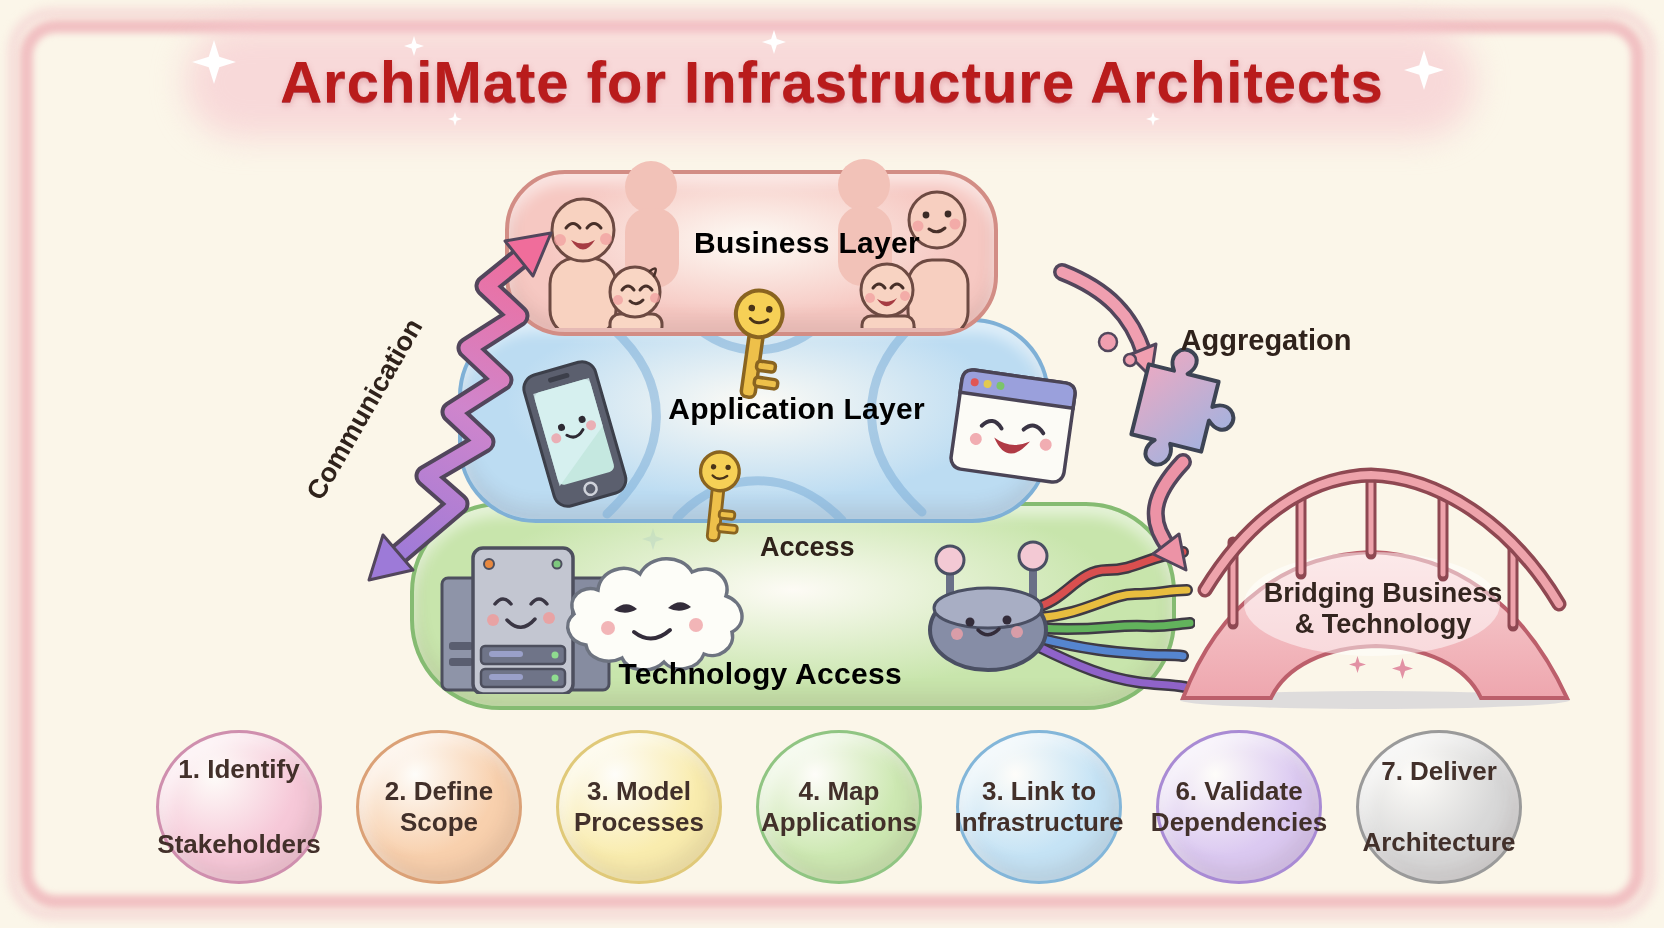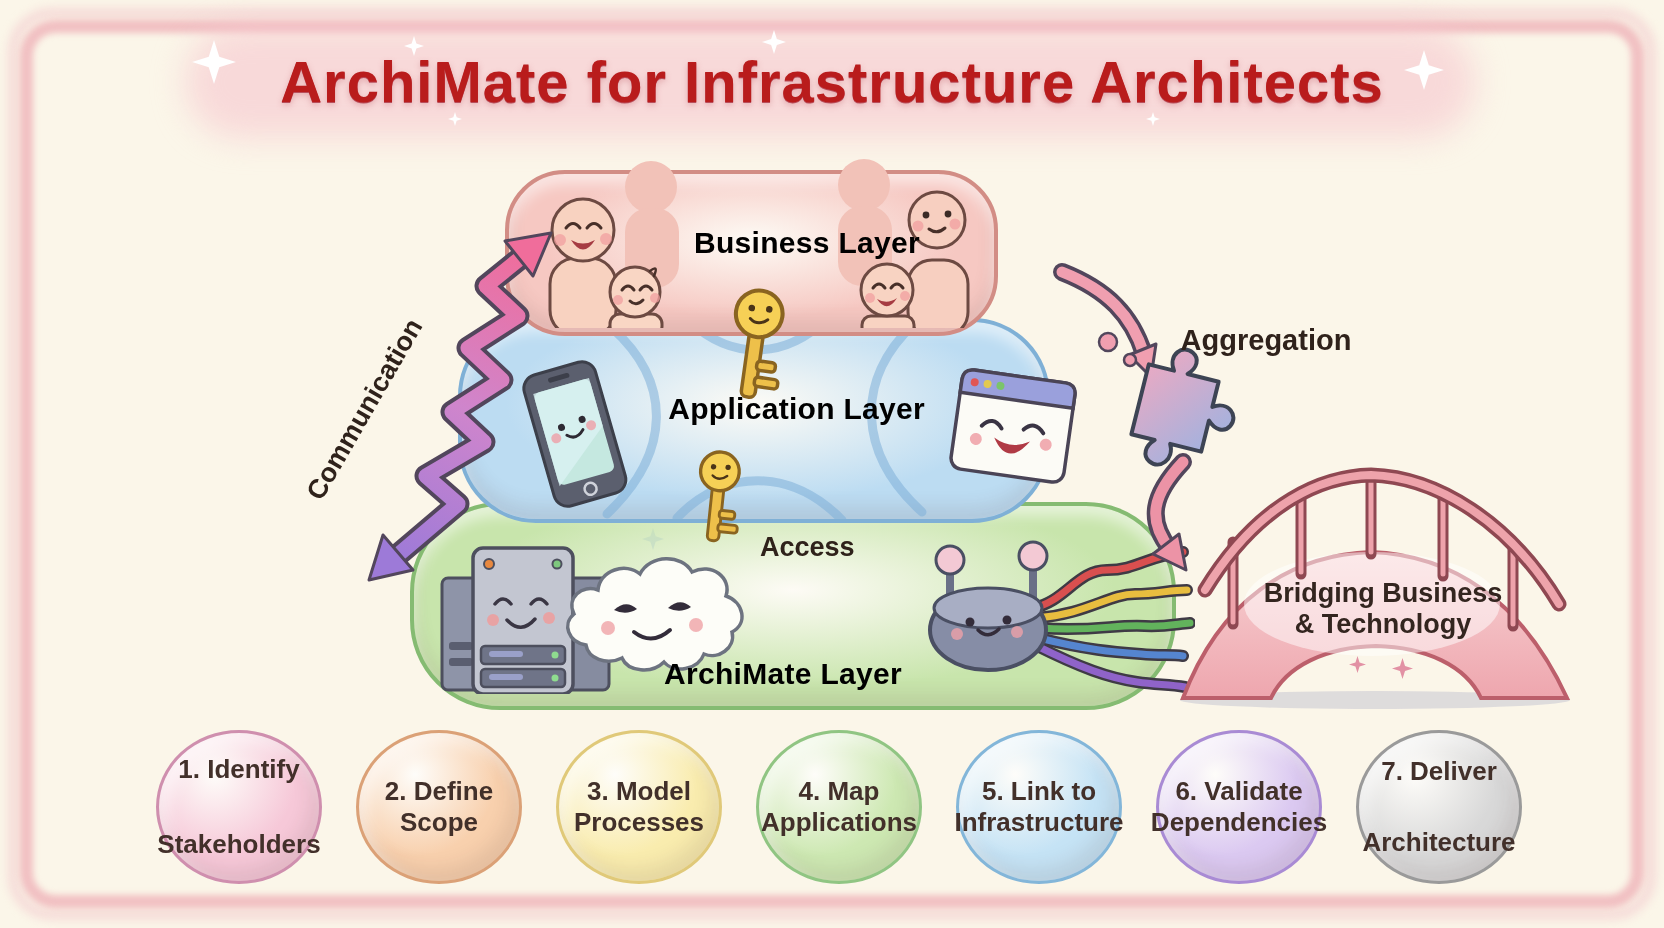--- a/index.html
+++ b/index.html
@@ -106,21 +106,21 @@
         <circle cx="115" cy="140" r="5"></circle>
       <circle cx="378" cy="68" r="5.5"></circle>
         <circle cx="415" cy="66" r="5.5"></circle>
       <circle cx="330" cy="140" r="5"></circle>
         <circle cx="365" cy="138" r="5"></circle>
     </g>
   </svg>
 
   <div class="layer-label" style="left:590px;top:226px;width:330px;">Business Layer</div>
   <div class="layer-label" style="left:595px;top:392px;width:330px;">Application Layer</div>
-  <div class="layer-label" style="left:582px;top:657px;width:320px;">ArchiMate Layer</div>
+  <div class="layer-label" style="left:582px;top:657px;width:320px;">Technology Access</div>
 
   <svg class="icon" style="left:520px;top:362px;transform:rotate(-16deg);" width="110" height="145" viewBox="0 0 110 145">
     <rect x="18" y="4" width="74" height="136" rx="14" fill="#5b5f6e" stroke="#3c3f4a" stroke-width="3"></rect>
     <rect x="26" y="22" width="58" height="96" rx="6" fill="#c5e8e0"></rect>
     <path d="M 26 22 h 58 v 50 l -58 46 Z" fill="#d9f1f3" opacity=".8"></path>
     <rect x="44" y="11" width="22" height="5" rx="2.5" fill="#3c3f4a"></rect>
     <circle cx="55" cy="129" r="6" fill="none" stroke="#cfd2da" stroke-width="2.5"></circle>
     <circle cx="44" cy="62" r="3.5" fill="#2e2a33"></circle>
       <circle cx="66" cy="60" r="3.5" fill="#2e2a33"></circle>
     <path d="M 47 71 Q 55 79 64 70" stroke="#2e2a33" stroke-width="3" fill="none" stroke-linecap="round"></path>
@@ -303,21 +303,21 @@
   </div>
   <div class="step" style="left: 556px; background: radial-gradient(circle at 35% 28%, rgba(255, 255, 255, 0.75) 0%, rgb(249, 236, 174) 55%, rgb(249, 236, 174) 100%); border-color: rgb(224, 201, 121);">
     <div>3. Model</div>
     <div>Processes</div>
   </div>
   <div class="step" style="left: 756px; background: radial-gradient(circle at 35% 28%, rgba(255, 255, 255, 0.75) 0%, rgb(205, 232, 178) 55%, rgb(205, 232, 178) 100%); border-color: rgb(144, 197, 131);">
     <div>4. Map</div>
     <div>Applications</div>
   </div>
   <div class="step" style="left: 956px; background: radial-gradient(circle at 35% 28%, rgba(255, 255, 255, 0.75) 0%, rgb(197, 227, 245) 55%, rgb(197, 227, 245) 100%); border-color: rgb(131, 182, 217);">
-    <div>5. Link to</div>
+    <div>3. Link to</div>
     <div>Infrastructure</div>
   </div>
   <div class="step" style="left: 1156px; background: radial-gradient(circle at 35% 28%, rgba(255, 255, 255, 0.75) 0%, rgb(219, 201, 241) 55%, rgb(219, 201, 241) 100%); border-color: rgb(169, 139, 212);">
     <div>6. Validate</div>
     <div>Dependencies</div>
   </div>
   <div class="step" style="left: 1356px; background: radial-gradient(circle at 35% 28%, rgba(255, 255, 255, 0.75) 0%, rgb(216, 216, 216) 55%, rgb(216, 216, 216) 100%); border-color: rgb(154, 154, 154); gap: 40px;">
     <div>7. Deliver</div>
     <div>Architecture</div>
   </div>

